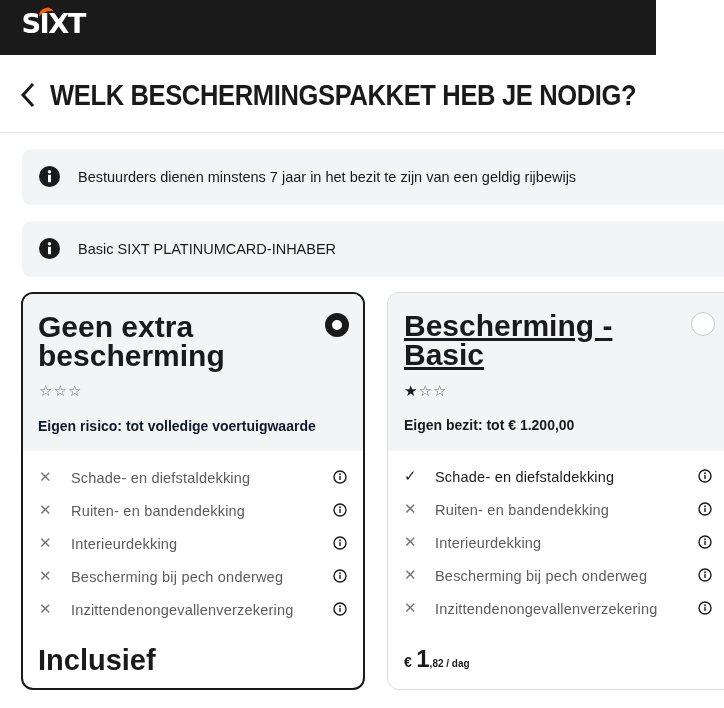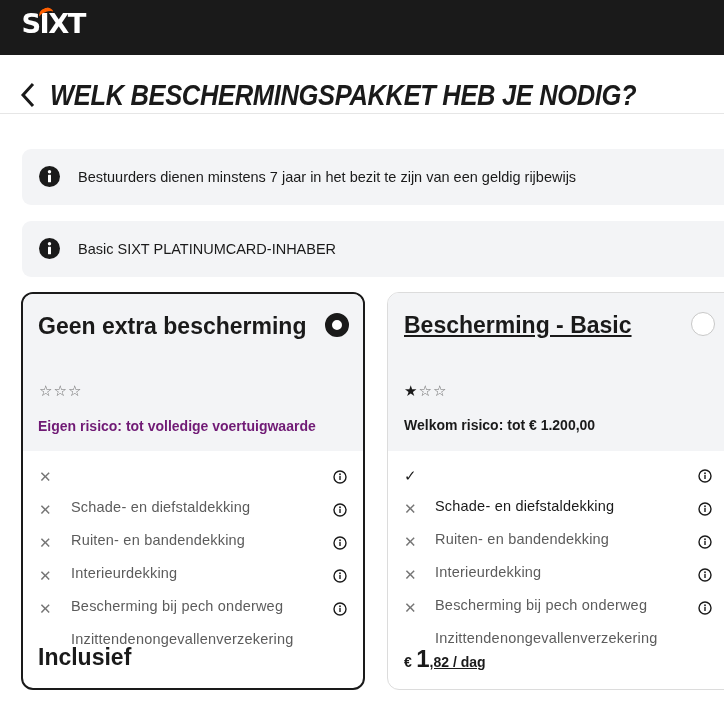--- a/index.html
+++ b/index.html
@@ -1,69 +1,69 @@
 <!DOCTYPE html>
 <html><head>
 <meta charset="utf-8">
 <style>
   * { box-sizing: border-box; margin: 0; padding: 0; }
   html, body { width: 724px; height: 708px; overflow: hidden; background: #ffffff; }
   body { font-family: "Liberation Sans", sans-serif; color: #1a1a1a; position: relative; }
 
-  .topbar { position: absolute; left: 0; top: 0; width: 724px; height: 55px; background: #1a1a1a; }
+  .topbar { position: absolute; left: 0; top: 0; width: 656px; height: 55px; background: #1a1a1a; }
   .logo { position: absolute; left: 23px; top: 9px; height: 30px; display: flex; align-items: center; }
   .logo-text { font-family: "DejaVu Sans", sans-serif; font-weight: 900; font-size: 26px; color: #ffffff; letter-spacing: -1.5px; font-style: normal; position: relative; transform: scaleX(1.05); }
   .logo-slash { position: absolute; left: 15px; top: -1px; width: 15px; height: 7px; border-top: 4px solid #ff5f00; border-radius: 14px 14px 0 0; transform: rotate(-20deg); }
 
-  .header { position: absolute; left: 0; top: 55px; width: 724px; height: 59px; border-bottom: 1px solid #e6e6e6; font-style: italic; }
+  .header { position: absolute; left: 0; top: 55px; width: 724px; height: 78px; border-bottom: 1px solid #e6e6e6; }
   .back-btn { position: absolute; left: 18px; top: 26px; width: 22px; height: 28px; cursor: pointer; }
   .page-title { position: absolute; left: 50px; top: 22px; font-family: "Liberation Sans", sans-serif; font-weight: 700; font-size: 29px; letter-spacing: -0.4px; color: #1a1a1a; transform: scaleX(0.88); transform-origin: left center; white-space: nowrap; line-height: 36px; }
 
   .notice { position: absolute; left: 22px; width: 720px; height: 56px; background: #f3f4f6; border-radius: 9px; display: flex; align-items: center; }
   .notice.n1 { top: 149px; }
   .notice.n2 { top: 221px; }
   .notice-icon { position: absolute; left: 17px; top: 17px; width: 21px; height: 21px; }
   .notice-text { position: absolute; left: 56px; font-size: 14.5px; color: #1a1a1a; white-space: nowrap; }
 
   .card { position: absolute; top: 292px; height: 398px; border-radius: 12px; overflow: hidden; background: #ffffff; }
   .card.c1 { left: 21px; width: 344px; border: 2px solid #1a1a1a; }
   .card.c2 { left: 387px; width: 350px; border: 1px solid #dcdcdc; }
   .card-top { position: absolute; left: 0; top: 0; right: 0; height: 157px; background: #f3f4f6; }
   .card.c2 .card-top { height: 158px; }
 
-  .card-title { position: absolute; left: 15px; top: 18px; font-size: 23px; font-weight: 700; line-height: 29px; color: #1a1a1a; width: 270px; }
+  .card-title { position: absolute; left: 15px; top: 18px; font-size: 30px; font-weight: 700; line-height: 29px; color: #1a1a1a; width: 270px; }
   .card.c2 .card-title { left: 16px; top: 18px; text-decoration: underline; }
   .radio { position: absolute; width: 24px; height: 24px; border-radius: 50%; cursor: pointer; }
   .card.c1 .radio { left: 302px; top: 19px; border: 7px solid #1a1a1a; background: #ffffff; }
   .card.c2 .radio { left: 303px; top: 19px; border: 1px solid #c8c8c8; background: #ffffff; }
 
   .stars { position: absolute; left: 16px; top: 88px; font-size: 15px; letter-spacing: 1px; color: #6b6b6b; }
   .card.c2 .stars { left: 16px; top: 89px; }
   .star-filled { color: #1a1a1a; }
   .risk { position: absolute; left: 15px; top: 124px; font-size: 14px; font-weight: 700; white-space: nowrap; }
-  .card.c1 .risk { color: #701a75; }
+  .card.c1 .risk { color: #0f172a; }
   .card.c2 .risk { color: #1a1a1a; left: 16px; top: 124px; }
 
   .features { position: absolute; left: 0; top: 173px; right: 0; list-style: none; }
   .feature { position: relative; height: 33px; }
   .feat-mark { position: absolute; left: 16px; top: 0; width: 14px; height: 20px; font-size: 15px; color: #767676; line-height: 20px; }
   .card.c1 .feat-mark { left: 16px; }
   .card.c2 .feat-mark { left: 16px; }
   .feat-mark.check { color: #1a1a1a; }
-  .feat-label { position: absolute; left: 48px; top: 2px; font-size: 14.5px; color: #5c5c5c; white-space: nowrap; line-height: 18px; letter-spacing: 0.2px; margin-top: 29px; }
+  .feat-label { position: absolute; left: 48px; top: 2px; font-size: 14.5px; color: #5c5c5c; white-space: nowrap; line-height: 18px; letter-spacing: 0.2px; }
   .card.c2 .feat-label { left: 47px; }
   .feat-label.included { color: #1a1a1a; }
   .feat-info { position: absolute; left: 310px; top: 3px; width: 14px; height: 14px; cursor: pointer; }
   .card.c2 .feat-info { left: 310px; }
 
-  .price-included { position: absolute; left: 15px; top: 350px; font-size: 23px; font-weight: 700; color: #1a1a1a; }
+  .price-included { position: absolute; left: 15px; top: 350px; font-size: 29px; font-weight: 700; color: #1a1a1a; }
   .price { position: absolute; left: 16px; top: 352px; color: #1a1a1a; font-weight: 700; white-space: nowrap; }
   .price .cur { font-size: 14px; }
   .price .int { font-size: 24px; }
-  .price .dec { font-size: 14px; text-decoration: underline; }
+  .price .dec { font-size: 10px; }
 </style>
 </head>
 <body>
 
 <div class="topbar">
   <div class="logo">
     <span class="logo-text">SIXT</span>
     <span class="logo-slash"></span>
   </div>
 </div>
@@ -150,21 +150,21 @@
     </li>
   </ul>
   <div class="price-included">Inclusief</div>
 </div>
 
 <div class="card c2">
   <div class="card-top">
     <div class="card-title">Bescherming - Basic</div>
     <div class="radio"></div>
     <div class="stars"><span class="star-filled">★</span><span>☆☆</span></div>
-    <div class="risk">Welkom risico: tot € 1.200,00</div>
+    <div class="risk">Eigen bezit: tot € 1.200,00</div>
   </div>
   <ul class="features">
     <li class="feature">
       <span class="feat-mark check">✓</span>
       <span class="feat-label included">Schade- en diefstaldekking</span>
       <svg class="feat-info" viewBox="0 0 14 14">
           <circle cx="7" cy="7" r="6" fill="none" stroke="#1a1a1a" stroke-width="1.4"></circle>
           <circle cx="7" cy="4.2" r="0.9" fill="#1a1a1a"></circle>
           <rect x="6.3" y="5.8" width="1.4" height="4.2" fill="#1a1a1a"></rect>
         </svg>

